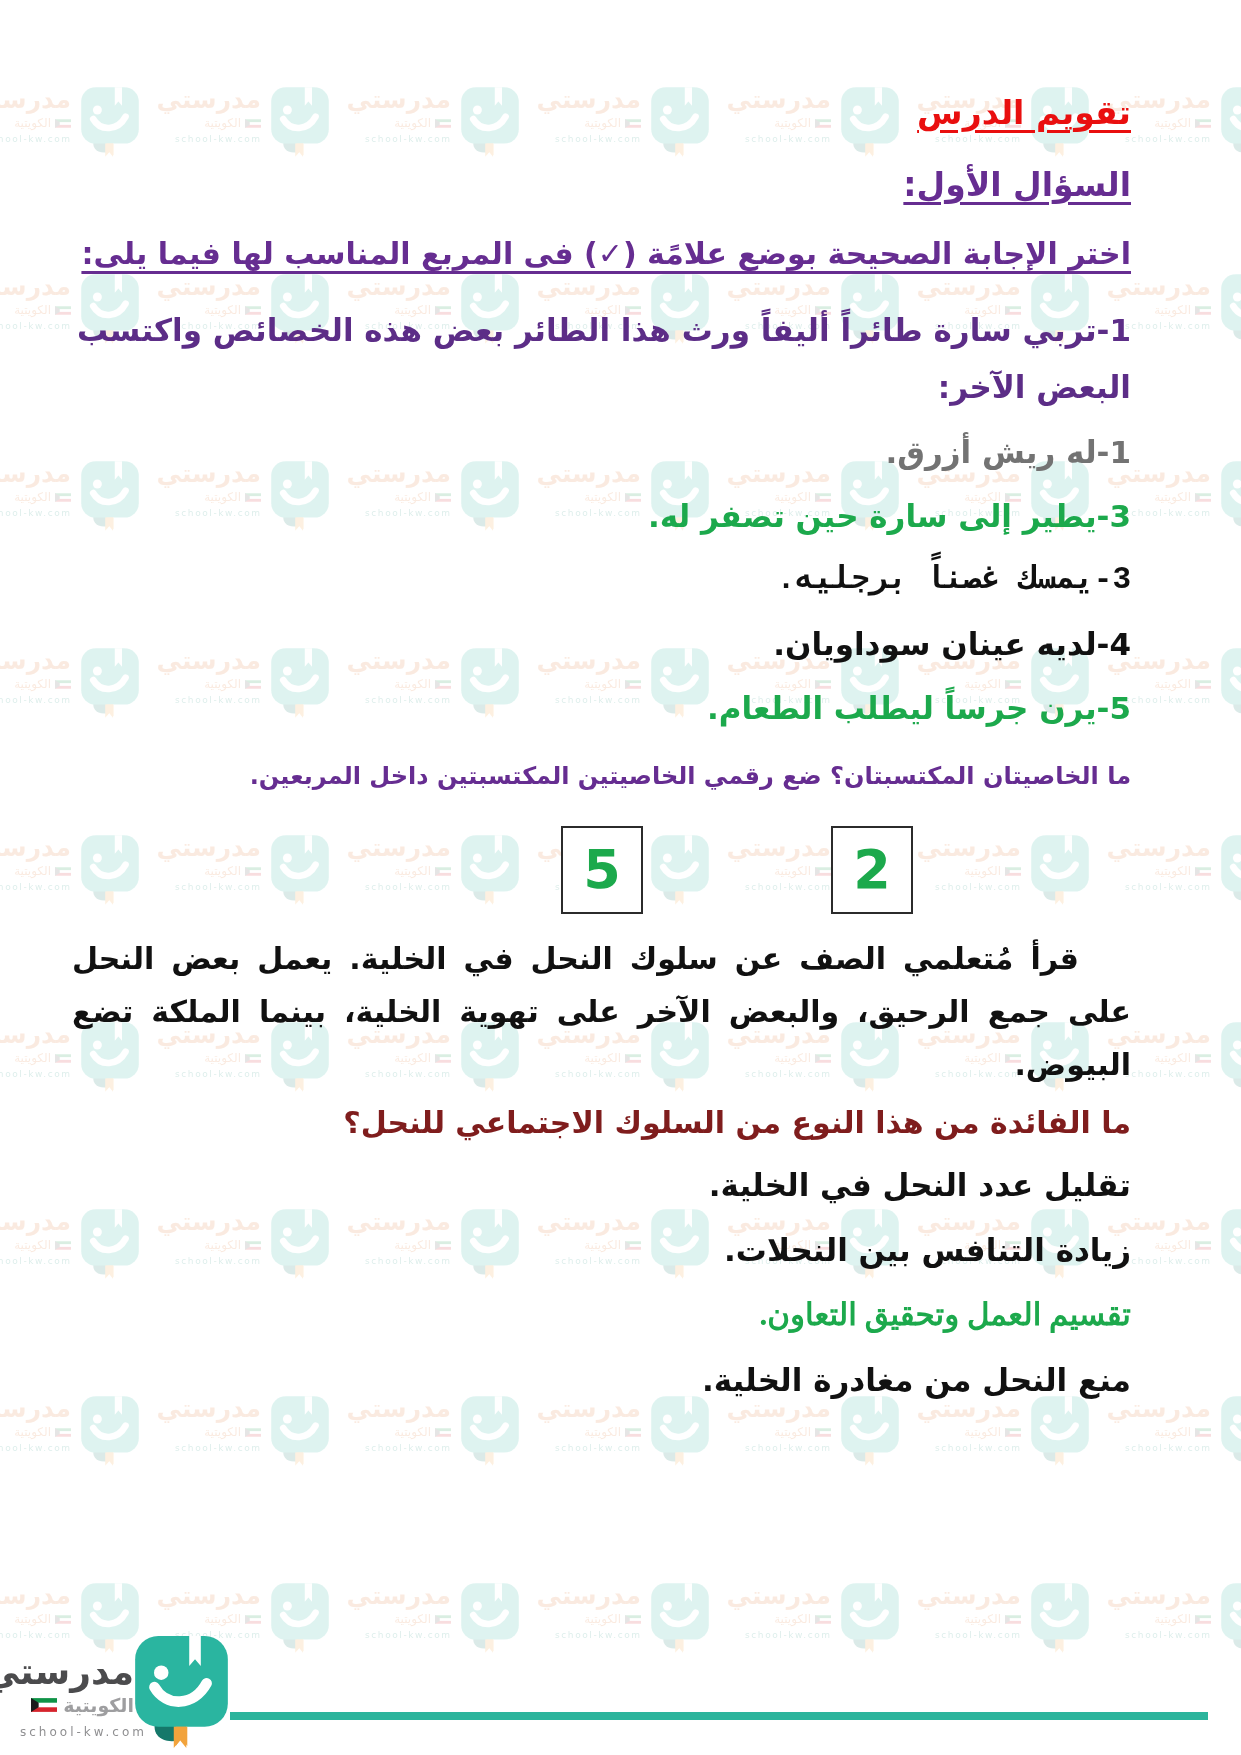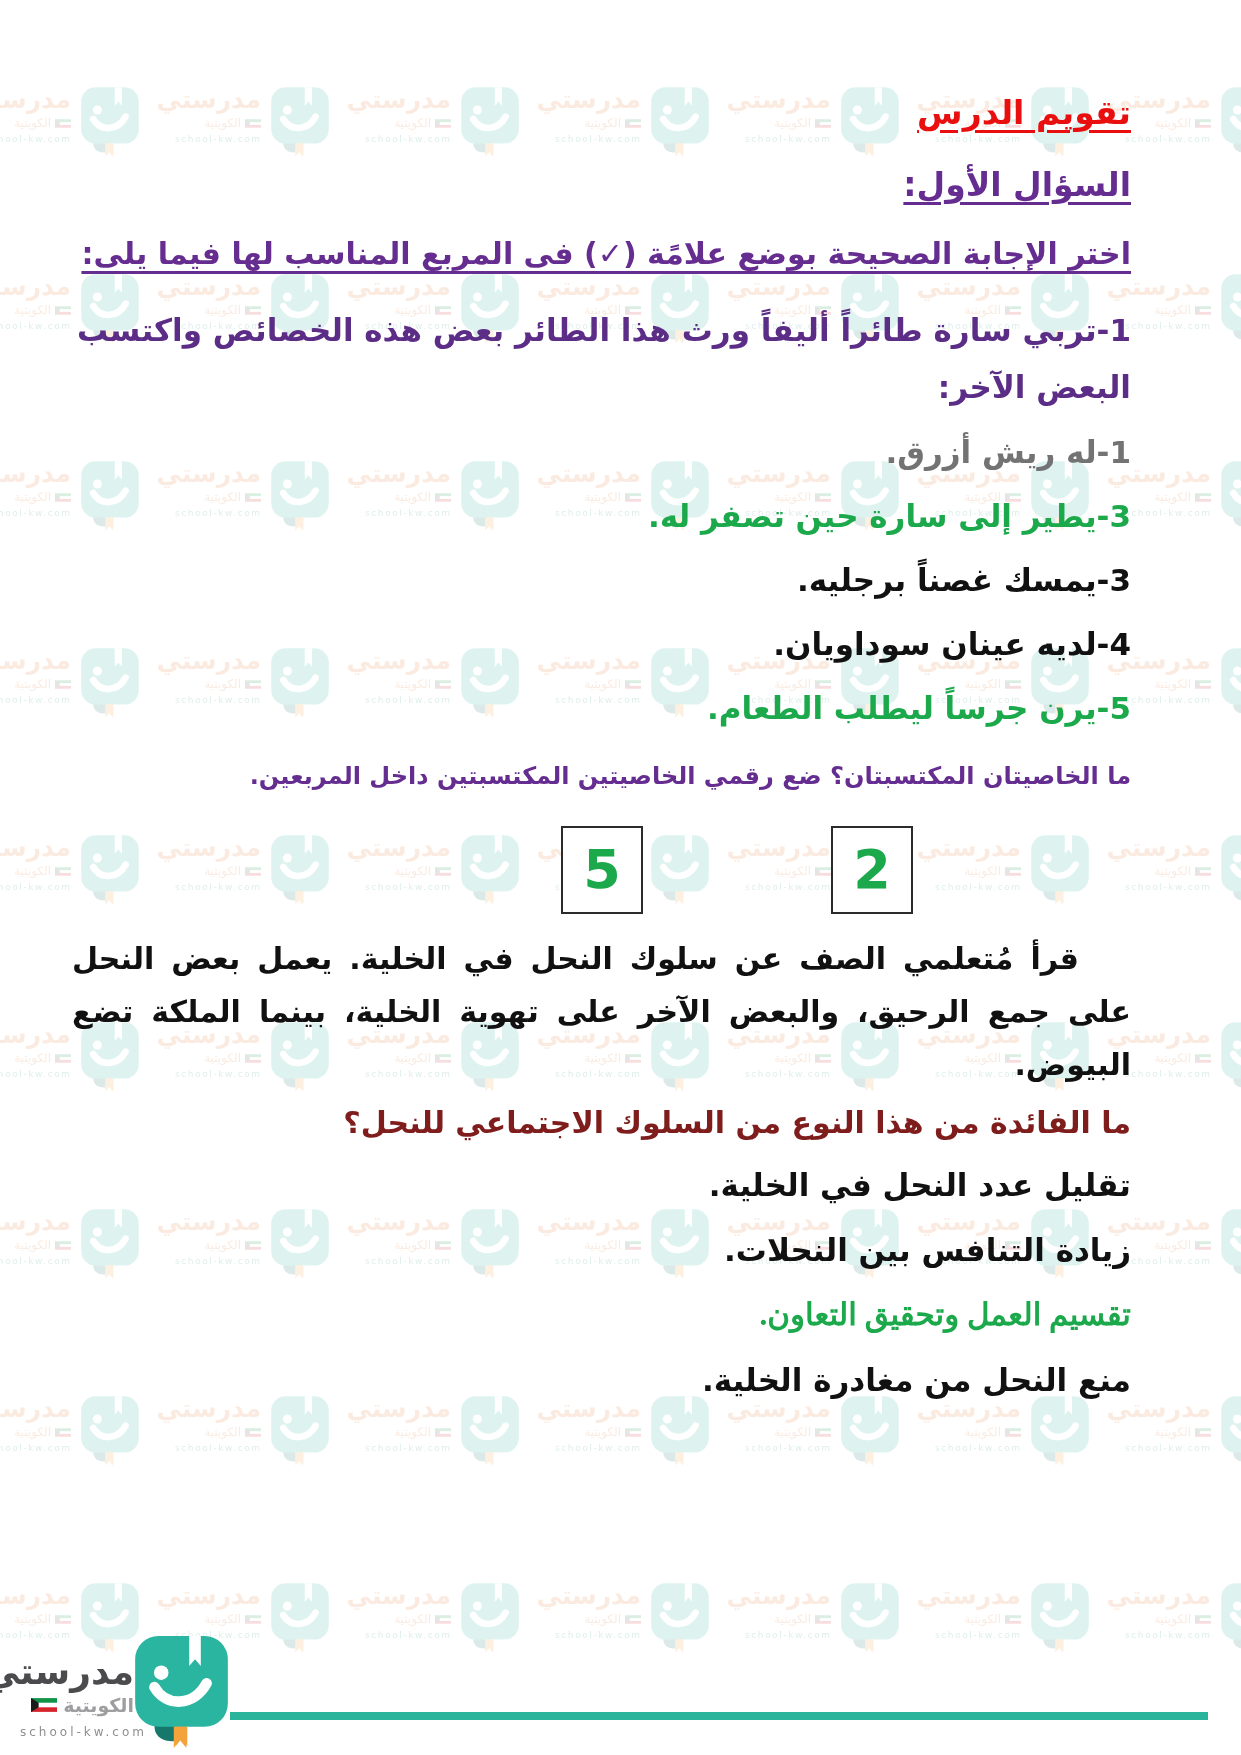--- a/index.html
+++ b/index.html
@@ -1584,21 +1584,21 @@
     <h1 class="page-title" style="color: rgb(233, 15, 15);">تقويم الدرس</h1>
 
     <h2 class="section-heading">السؤال الأول:</h2>
 
     <div class="instruction">اختر الإجابة الصحيحة بوضع علامًة (✓) فى المربع المناسب لها فيما يلى:</div>
 
     <div class="q1-text">1-تربي سارة طائراً أليفاً ورث هذا الطائر بعض هذه الخصائص واكتسب البعض الآخر:</div>
 
     <div class="trait-item first" style="color: #737373;">1-له ريش أزرق.</div>
     <div class="trait-item" style="color: rgb(28, 169, 76);">3-يطير إلى سارة حين تصفر له.</div>
-    <div class="trait-item" style="color: rgb(17, 17, 17);">3-يمسك غصناً برجليه.</div>
+    <div class="trait-item" style="color: rgb(17, 17, 17); font-family: Liberation Mono, monospace;">3-يمسك غصناً برجليه.</div>
     <div class="trait-item" style="color: rgb(17, 17, 17);">4-لديه عينان سوداويان.</div>
     <div class="trait-item" style="color: rgb(28, 169, 76);">5-يرن جرساً ليطلب الطعام.</div>
 
     <div class="followup">ما الخاصيتان المكتسبتان؟ ضع رقمي الخاصيتين المكتسبتين داخل المربعين.</div>
 
     <div class="boxes-row">
       <div class="answer-box">
         <span class="box-digit">2</span>
       </div>
       <div class="answer-box">

